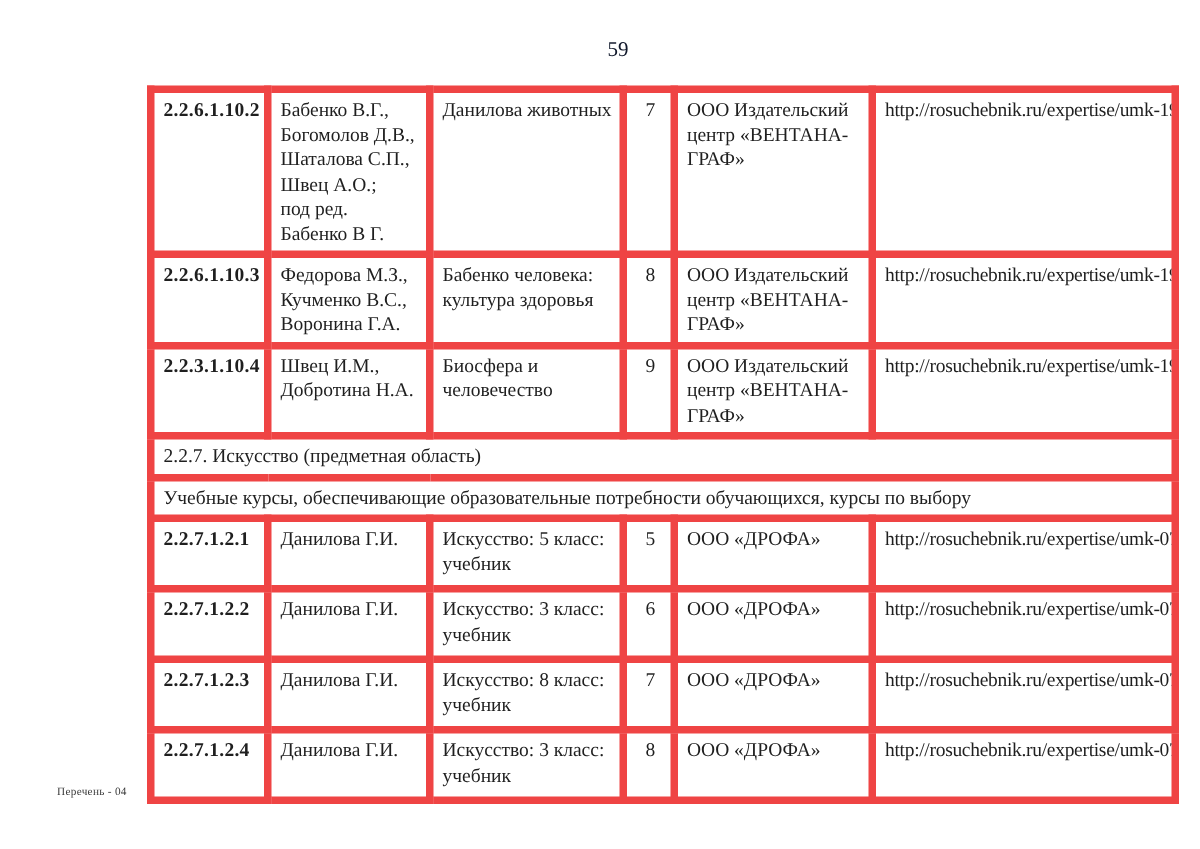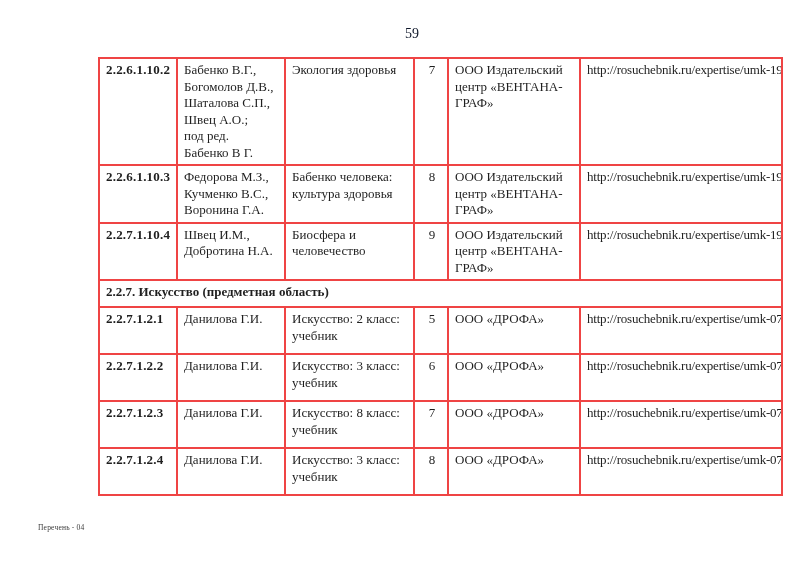--- a/index.html
+++ b/index.html
@@ -26,21 +26,21 @@
   }
   table.doc-table {
     position: absolute;
     left: 98px;
     top: 57px;
     width: 683px;
     border-collapse: collapse;
     table-layout: fixed;
   }
   table.doc-table td {
-    border: 2px solid #ef4444;
+    border: 5px solid #ef4444;
     vertical-align: top;
     padding: 3px 4px 3px 6px;
     font-size: 13px;
     line-height: 16.5px;
     color: #1f1f1f;
     overflow: hidden;
   }
   tr.row-data { height: 47px; }
   tr.row-section { height: 27px; }
   .cell-code {
@@ -54,21 +54,21 @@
     text-align: center;
     padding-left: 2px;
     padding-right: 2px;
   }
   .cell-url {
     white-space: nowrap;
     font-size: 11.8px;
     letter-spacing: -0.2px;
   }
   .cell-section {
-    font-weight: bold;
+    font-weight: normal;
     vertical-align: middle;
     white-space: nowrap;
   }
   .footer-note {
     position: absolute;
     left: 38px;
     top: 523px;
     font-size: 7.5px;
     letter-spacing: 0.2px;
     color: #3c3c3c;
@@ -90,59 +90,62 @@
   </colgroup>
   <tbody>
       <tr class="row-data">
         <td class="cell-code">2.2.6.1.10.2</td>
         <td class="cell-authors">Бабенко В.Г.,
 Богомолов Д.В.,
 Шаталова С.П.,
 Швец А.О.;
 под ред.
 Бабенко В Г.</td>
-        <td class="cell-title">Экология здоровья</td>
+        <td class="cell-title">Данилова животных</td>
         <td class="cell-grade">7</td>
         <td class="cell-publisher">ООО Издательский
 центр «ВЕНТАНА-
 ГРАФ»</td>
         <td class="cell-url">http://rosuchebnik.ru/expertise/umk-195</td>
       </tr>
       <tr class="row-data">
         <td class="cell-code">2.2.6.1.10.3</td>
         <td class="cell-authors">Федорова М.З.,
 Кучменко В.С.,
 Воронина Г.А.</td>
         <td class="cell-title">Бабенко человека:
 культура здоровья</td>
         <td class="cell-grade">8</td>
         <td class="cell-publisher">ООО Издательский
 центр «ВЕНТАНА-
 ГРАФ»</td>
         <td class="cell-url">http://rosuchebnik.ru/expertise/umk-195</td>
       </tr>
       <tr class="row-data">
-        <td class="cell-code">2.2.7.1.10.4</td>
+        <td class="cell-code">2.2.3.1.10.4</td>
         <td class="cell-authors">Швец И.М.,
 Добротина Н.А.</td>
         <td class="cell-title">Биосфера и
 человечество</td>
         <td class="cell-grade">9</td>
         <td class="cell-publisher">ООО Издательский
 центр «ВЕНТАНА-
 ГРАФ»</td>
         <td class="cell-url">http://rosuchebnik.ru/expertise/umk-195</td>
       </tr>
       <tr class="row-section">
         <td colspan="6" class="cell-section">2.2.7. Искусство (предметная область)</td>
       </tr>
+      <tr class="row-section">
+        <td colspan="6" class="cell-section">Учебные курсы, обеспечивающие образовательные потребности обучающихся, курсы по выбору</td>
+      </tr>
       <tr class="row-data">
         <td class="cell-code">2.2.7.1.2.1</td>
         <td class="cell-authors">Данилова Г.И.</td>
-        <td class="cell-title">Искусство: 2 класс:
+        <td class="cell-title">Искусство: 5 класс:
 учебник</td>
         <td class="cell-grade">5</td>
         <td class="cell-publisher">ООО «ДРОФА»</td>
         <td class="cell-url">http://rosuchebnik.ru/expertise/umk-072</td>
       </tr>
       <tr class="row-data">
         <td class="cell-code">2.2.7.1.2.2</td>
         <td class="cell-authors">Данилова Г.И.</td>
         <td class="cell-title">Искусство: 3 класс:
 учебник</td>

